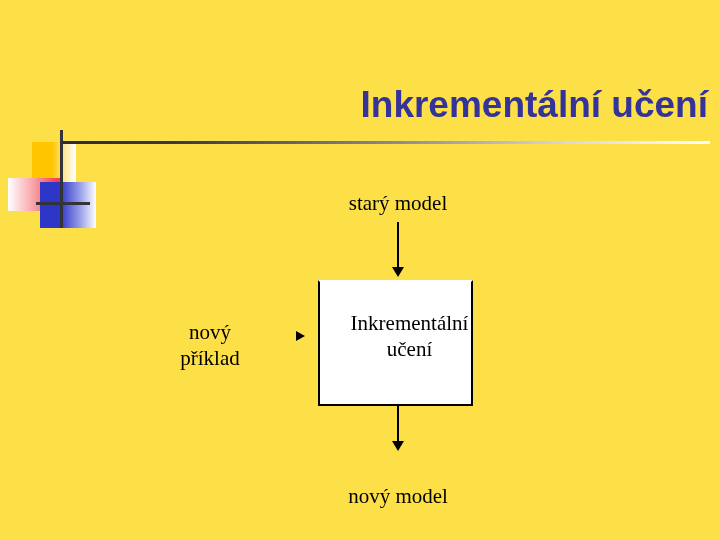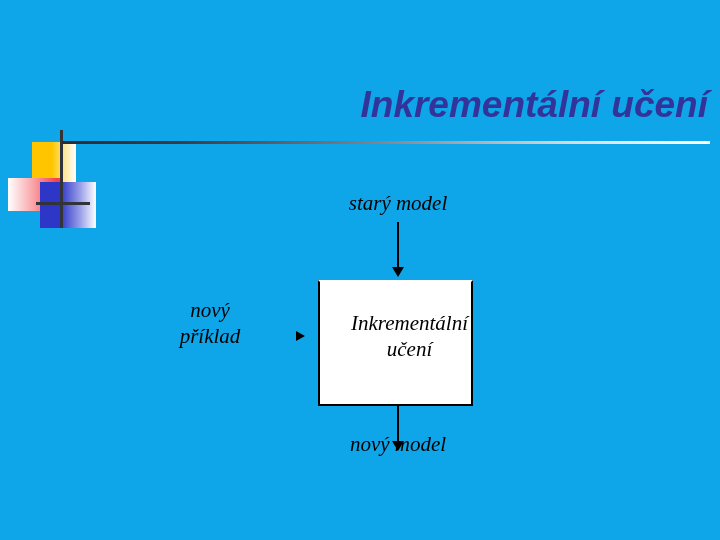--- a/index.html
+++ b/index.html
@@ -14,22 +14,21 @@
     overflow: hidden;
     font-family: "Liberation Sans", sans-serif;
   }
 
   
   #slide {
     position: absolute;
     left: 0; top: 0;
     width: 720px;
     height: 540px;
-    background: #0ea5e9;
-    font-style: italic;
+    background: #fde047;
   }
 
   
   .logo {
     position: absolute;
     left: 0px;
     top: 60px;
     width: 140px;
     height: 110px;
   }
@@ -118,27 +117,27 @@
   }
 
   #label-stary-model {
     left: 298px;
     top: 191px;
     width: 200px;
   }
 
   #label-novy-priklad {
     left: 130px;
-    top: 298px;
+    top: 320px;
     width: 160px;
   }
 
   #label-novy-model {
     left: 298px;
-    top: 432px;
+    top: 484px;
     width: 200px;
   }
 
   
   .proc-box {
     position: absolute;
     left: 318px;
     top: 280px;
     width: 155px;
     height: 126px;

